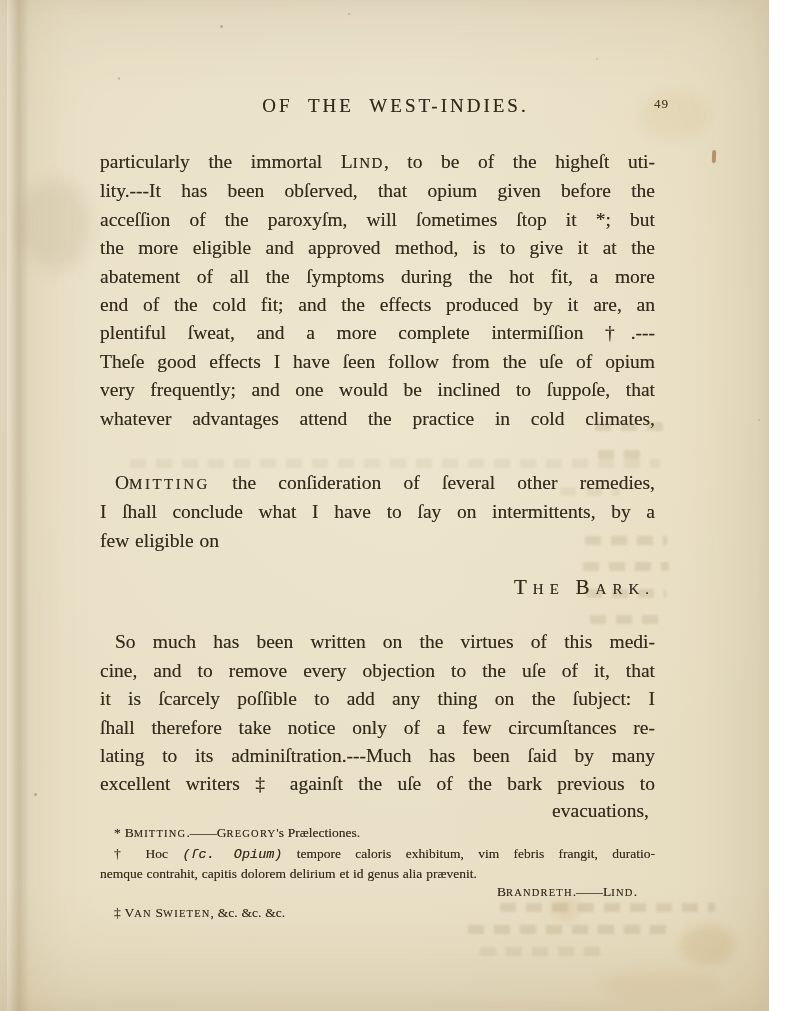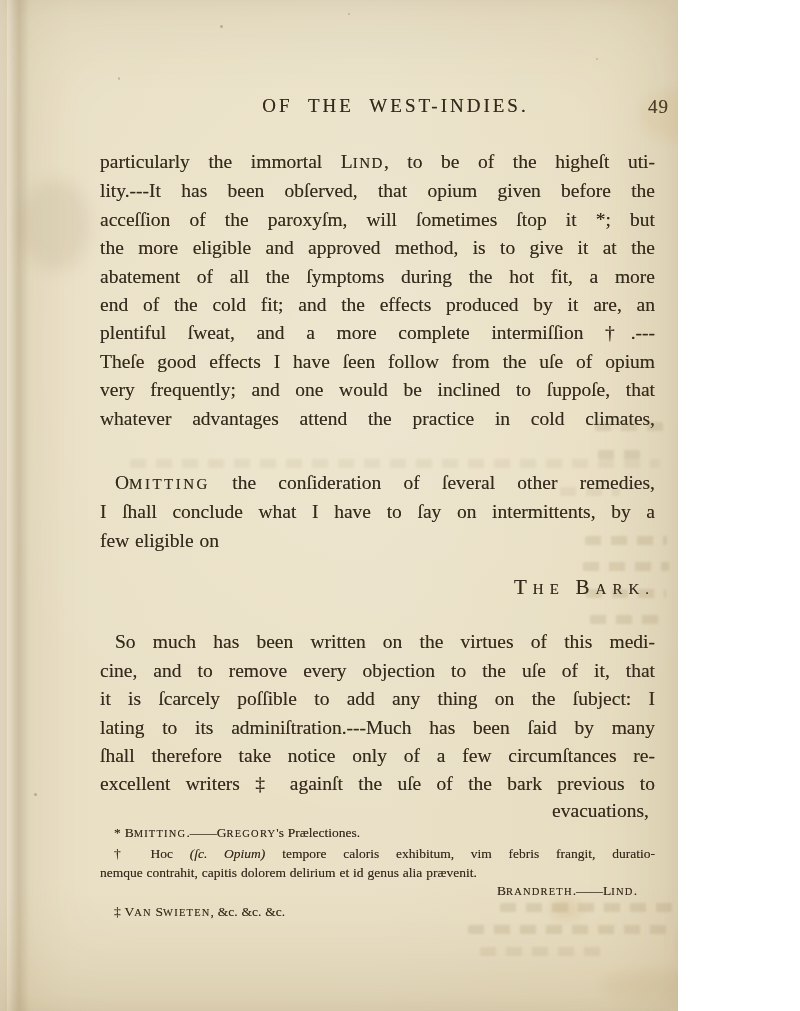--- a/index.html
+++ b/index.html
@@ -1,39 +1,39 @@
 <!DOCTYPE html>
 <html><head>
 <meta charset="utf-8">
 <style>
   html,body{margin:0;padding:0;}
   body{
     width:800px;height:1011px;overflow:hidden;
     font-family:"Liberation Serif","DejaVu Serif",serif;
   }
   .page{
-    position:relative;width:678px;height:1011px;overflow:hidden;
+    position:relative;width:769px;height:1011px;overflow:hidden;
     background:
       radial-gradient(90% 70% at 55% 35%, rgba(255,252,240,.20), rgba(255,252,240,0) 70%),
       linear-gradient(90deg, #ece3cc 0px, #e1d6b8 14px, #e7ddc2 34px, #e9e0c6 70px, #e9e0c7 55%, #e7ddc1 90%, #e4d9bc 100%),
       #e8dfc5;
     color:var(--ink,#342a1c);
   }
   .vignette{position:absolute;inset:0;pointer-events:none;
     box-shadow:inset 0 0 95px rgba(110,85,50,.15), inset 0 0 20px rgba(110,85,50,.05);}
   .bottom-tint{position:absolute;left:0;bottom:0;width:100%;height:130px;pointer-events:none;
     background:linear-gradient(180deg, rgba(190,160,105,0) 0, rgba(185,152,95,.12) 100%);}
   .crease{position:absolute;left:7px;top:0;width:22px;height:100%;pointer-events:none;
     background:linear-gradient(90deg, rgba(255,250,238,.55), rgba(110,85,50,.14) 55%, rgba(110,85,50,0) 100%);}
 
   
   .header{position:absolute;left:118px;top:95px;width:555px;height:26px;}
   .header-title{text-align:center;font-size:19px;letter-spacing:3px;word-spacing:8px;
     text-shadow:0 0 .6px rgba(46,36,24,.55);}
-  .page-number{position:absolute;right:4px;top:1px;font-size:19px;letter-spacing:1px;
+  .page-number{position:absolute;right:4px;top:1px;font-size:13px;letter-spacing:1px;
     text-shadow:0 0 .6px rgba(46,36,24,.55);}
 
   
   .text-column{position:absolute;left:100px;top:148px;width:555px;
     font-size:19.5px;line-height:28.4px;word-spacing:1px;
     text-shadow:0 0 .6px rgba(46,36,24,.5);}
   .line{min-height:28.4px;}
   .line.j{text-align:justify;text-align-last:justify;-moz-text-align-last:justify;}
   .line.ind{text-indent:15px;}
   .line.right{text-align:right;padding-right:18px;}
@@ -49,21 +49,21 @@
   .footnotes .line.ind{text-indent:14px;}
   .fn-1{margin-top:2px;}
   .fn-2{margin-top:1px;}
 
   
   .s-sc{font-size:15px;letter-spacing:1.5px;}
   .s-scw{font-size:15px;letter-spacing:2.5px;}
   .s-hl{font-size:21px;}
   .s-hs{font-size:15px;}
   .s-scf{font-size:10.5px;letter-spacing:1.2px;}
-  .s-it{font-style:italic;}
+  .s-it{font-style:italic;font-family:Liberation Mono, monospace;}
 
   
   .speck{position:absolute;border-radius:50%;pointer-events:none;}
   .stain{position:absolute;border-radius:50%;pointer-events:none;}
   .ghost{position:absolute;height:9px;border-radius:2px;pointer-events:none;
     background:repeating-linear-gradient(90deg, rgba(120,92,52,.13) 0 16px, rgba(120,92,52,0) 16px 26px);
     filter:blur(1px);}
 </style>
 </head>
 <body>
@@ -92,22 +92,22 @@
       <div class="block block-1 type-para">
         <div class="line j ind"><span>O</span><span class="s-scw">MITTING</span><span> the conſideration of ſeveral other remedies,</span></div>
         <div class="line j">I ſhall conclude what I have to ſay on intermittents, by a</div>
         <div class="line">few eligible on</div>
       </div>
       <div class="block block-2 type-heading"><span class="s-hl">T</span><span class="s-hs">HE </span><span class="s-hl">B</span><span class="s-hs">ARK.</span></div>
       <div class="block block-3 type-para">
         <div class="line j ind">So much has been written on the virtues of this medi-</div>
         <div class="line j">cine, and to remove every objection to the uſe of it, that</div>
         <div class="line j">it is ſcarcely poſſible to add any thing on the ſubject: I</div>
+        <div class="line j">ſhall therefore take notice only of a few circumſtances re-</div>
         <div class="line j">lating to its adminiſtration.---Much has been ſaid by many</div>
-        <div class="line j">ſhall therefore take notice only of a few circumſtances re-</div>
         <div class="line j">excellent writers ‡ againſt the uſe of the bark previous to</div>
       </div>
       <div class="block block-4 type-catchword">evacuations,</div>
       <div class="block block-5 type-footnotes footnotes">
         <div class="footnote fn-0">
           <div class="line ind"><span>* B</span><span class="s-scf">MITTING</span><span>.——G</span><span class="s-scf">REGORY</span><span>'s Prælectiones.</span></div>
         </div>
         <div class="footnote fn-1">
           <div class="line j ind"><span>† Hoc </span><span class="s-it">(ſc. Opium)</span><span> tempore caloris exhibitum, vim febris frangit, duratio-</span></div>
           <div class="line">nemque contrahit, capitis dolorem delirium et id genus alia prævenit.</div>

